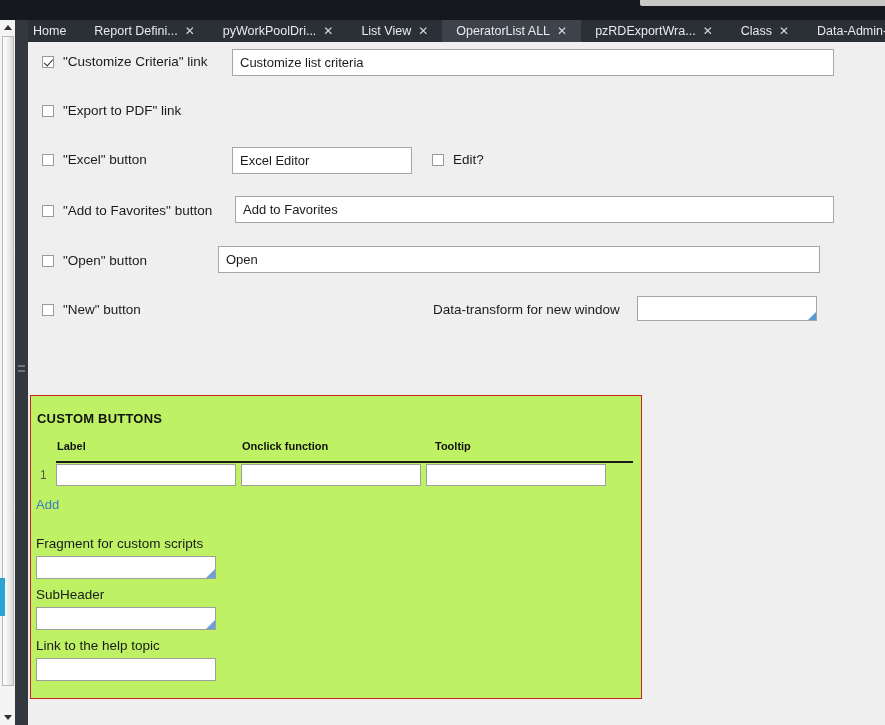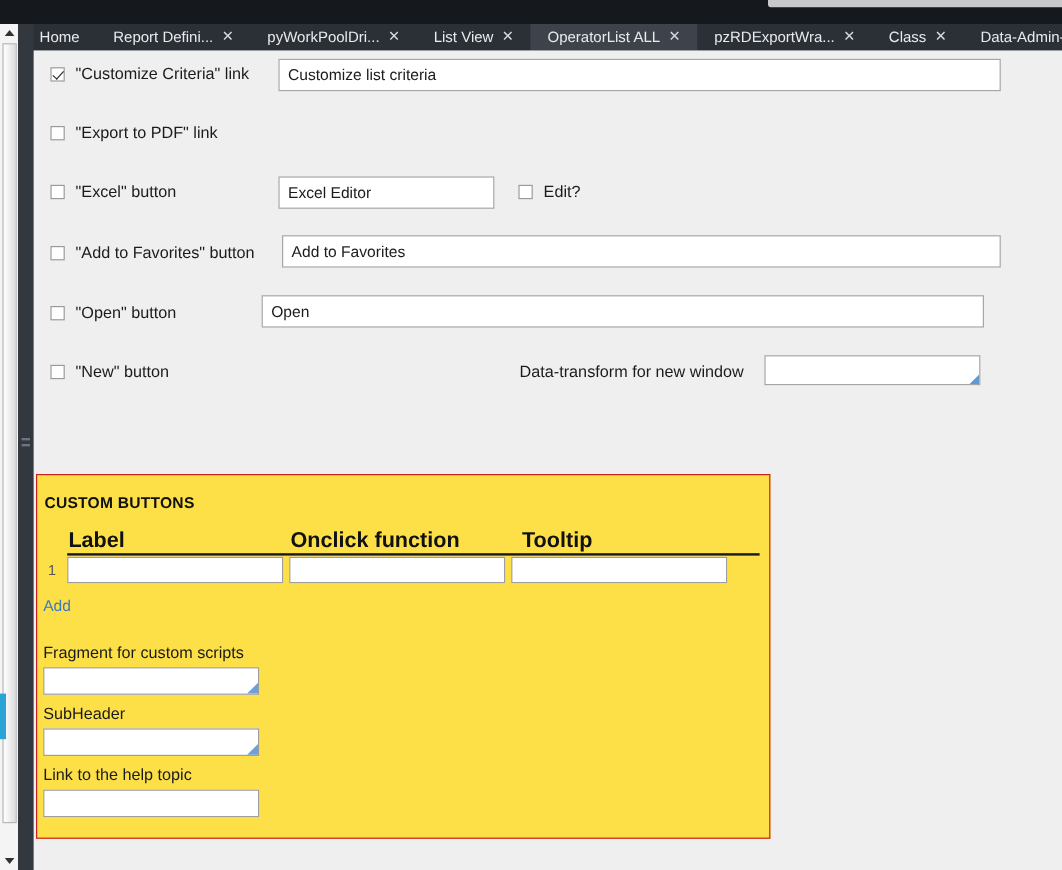--- a/index.html
+++ b/index.html
@@ -127,31 +127,31 @@
 
   .inline-label {
     position: absolute; font-size: 13.5px; color: #1b1b1b; white-space: nowrap;
   }
 
   
   .panel {
     position: absolute; left: 2px; top: 353px;
     width: 612px; height: 304px;
     border: 1.5px solid #cc1f1f;
-    background: #fde047;
+    background: #bef264;
   }
   .panel-title {
     position: absolute; left: 6px; top: 15px;
     font-size: 13px; font-weight: bold; color: #111; letter-spacing: 0.2px;
   }
   .grid-head {
     position: absolute; top: 44px; left: 0; width: 100%; height: 20px;
   }
   .grid-head-cell {
-    position: absolute; font-size: 18px; font-weight: bold; color: #111; text-align: center;
+    position: absolute; font-size: 11px; font-weight: bold; color: #111; text-align: center;
   }
   .grid-rule {
     position: absolute; left: 25px; top: 65px; width: 577px; height: 1.5px;
     background: #1a1a1a;
   }
   .row-num {
     position: absolute; left: 9px; top: 72px;
     font-size: 12px; color: #555;
   }
   .grid-input {

